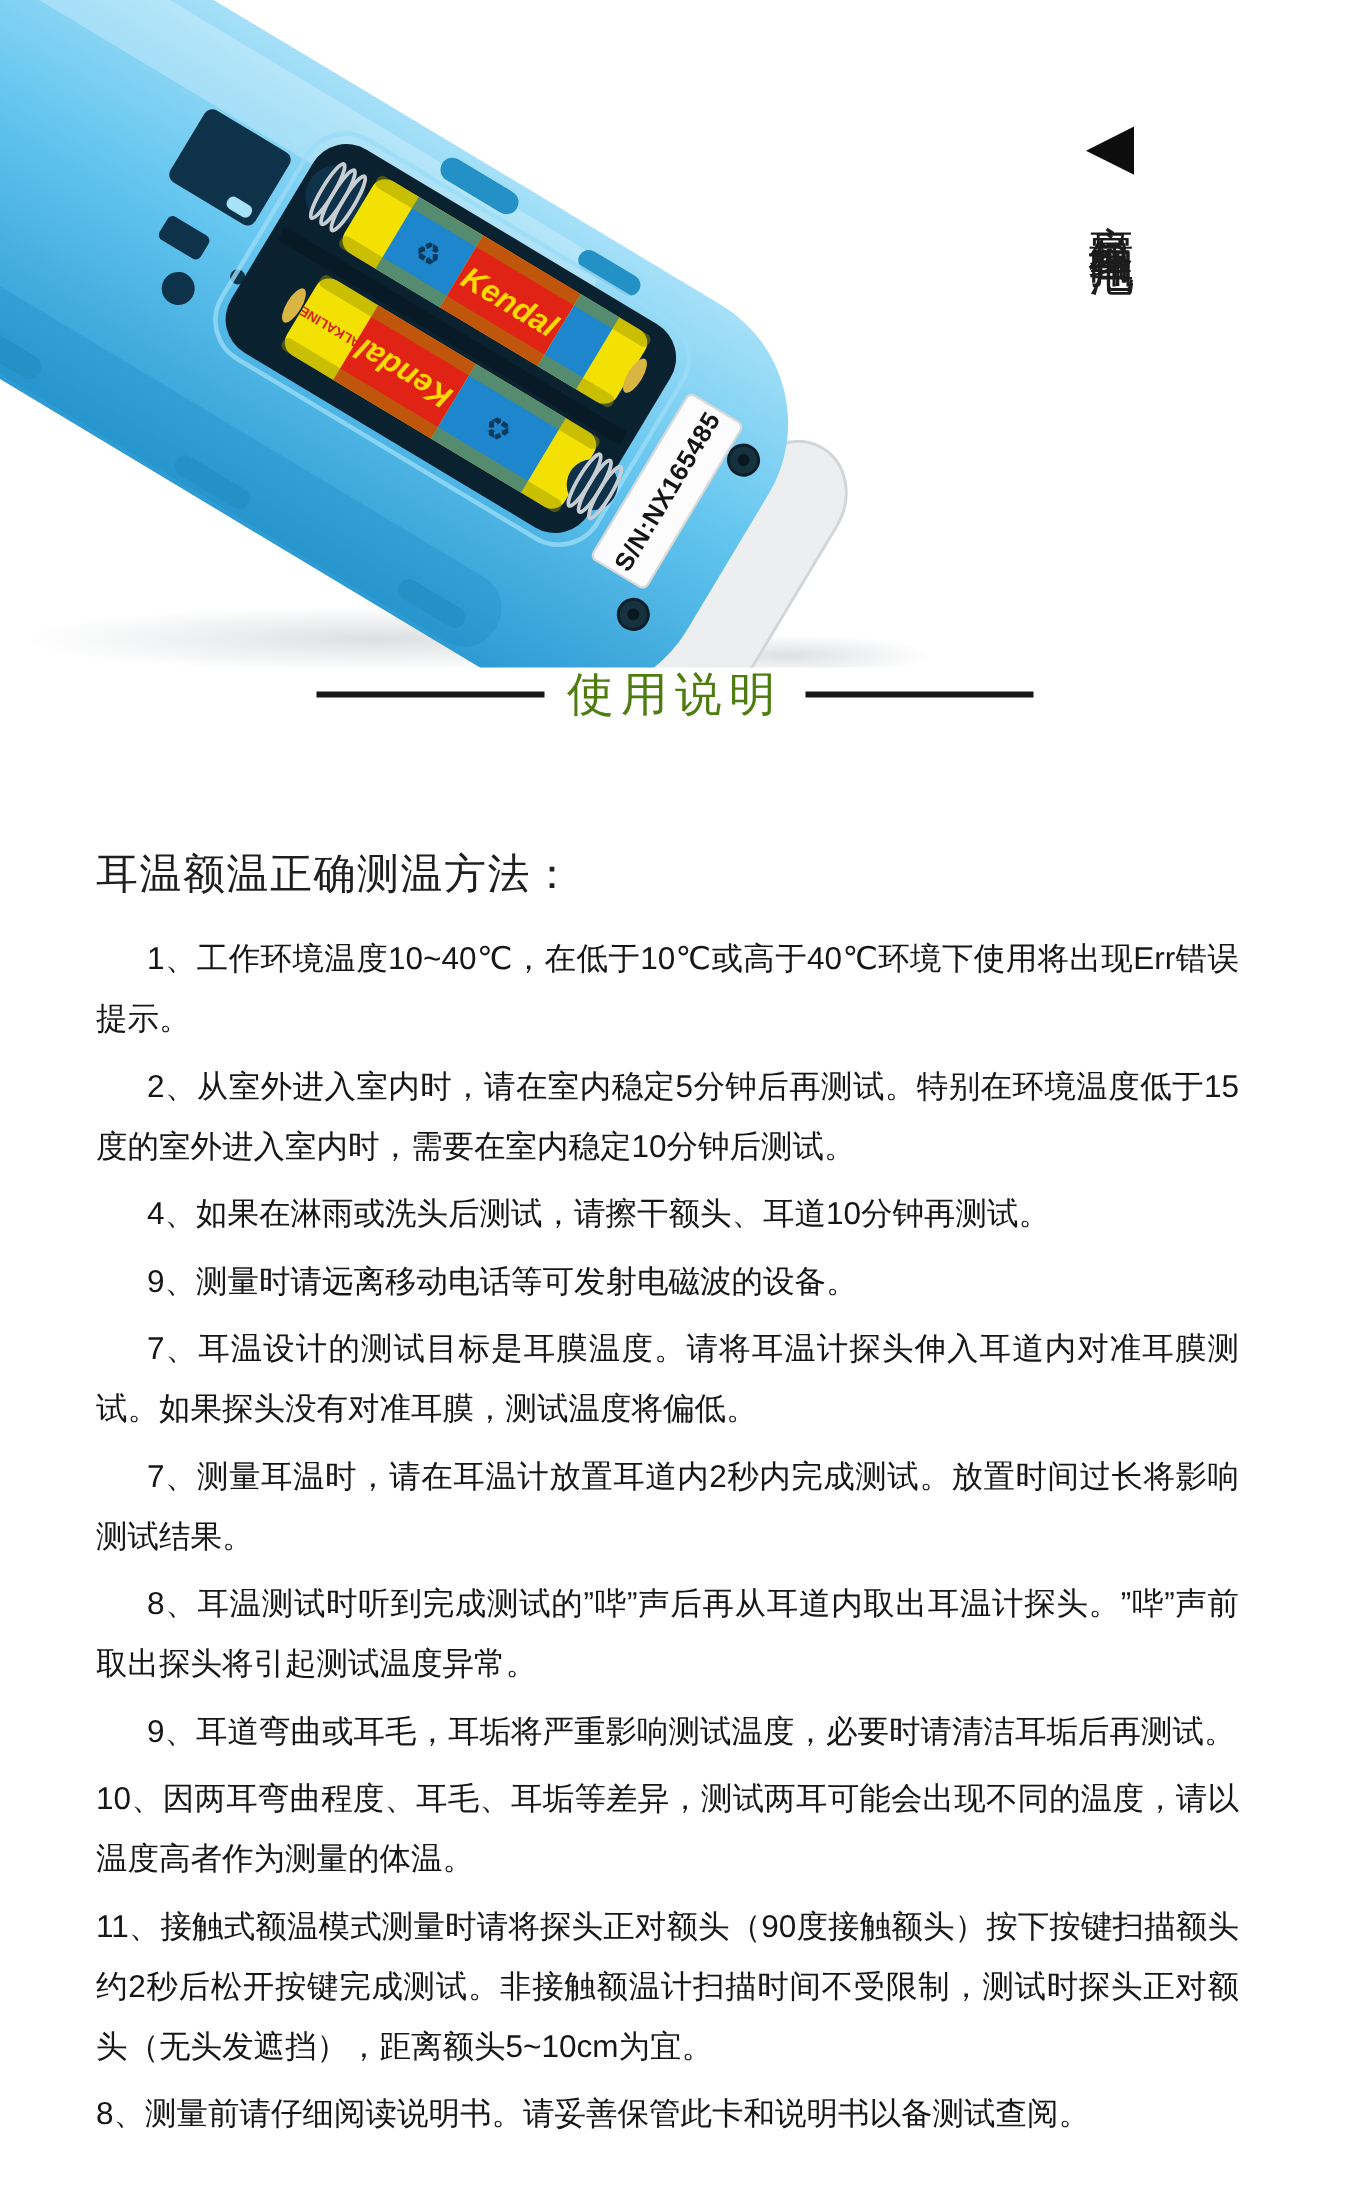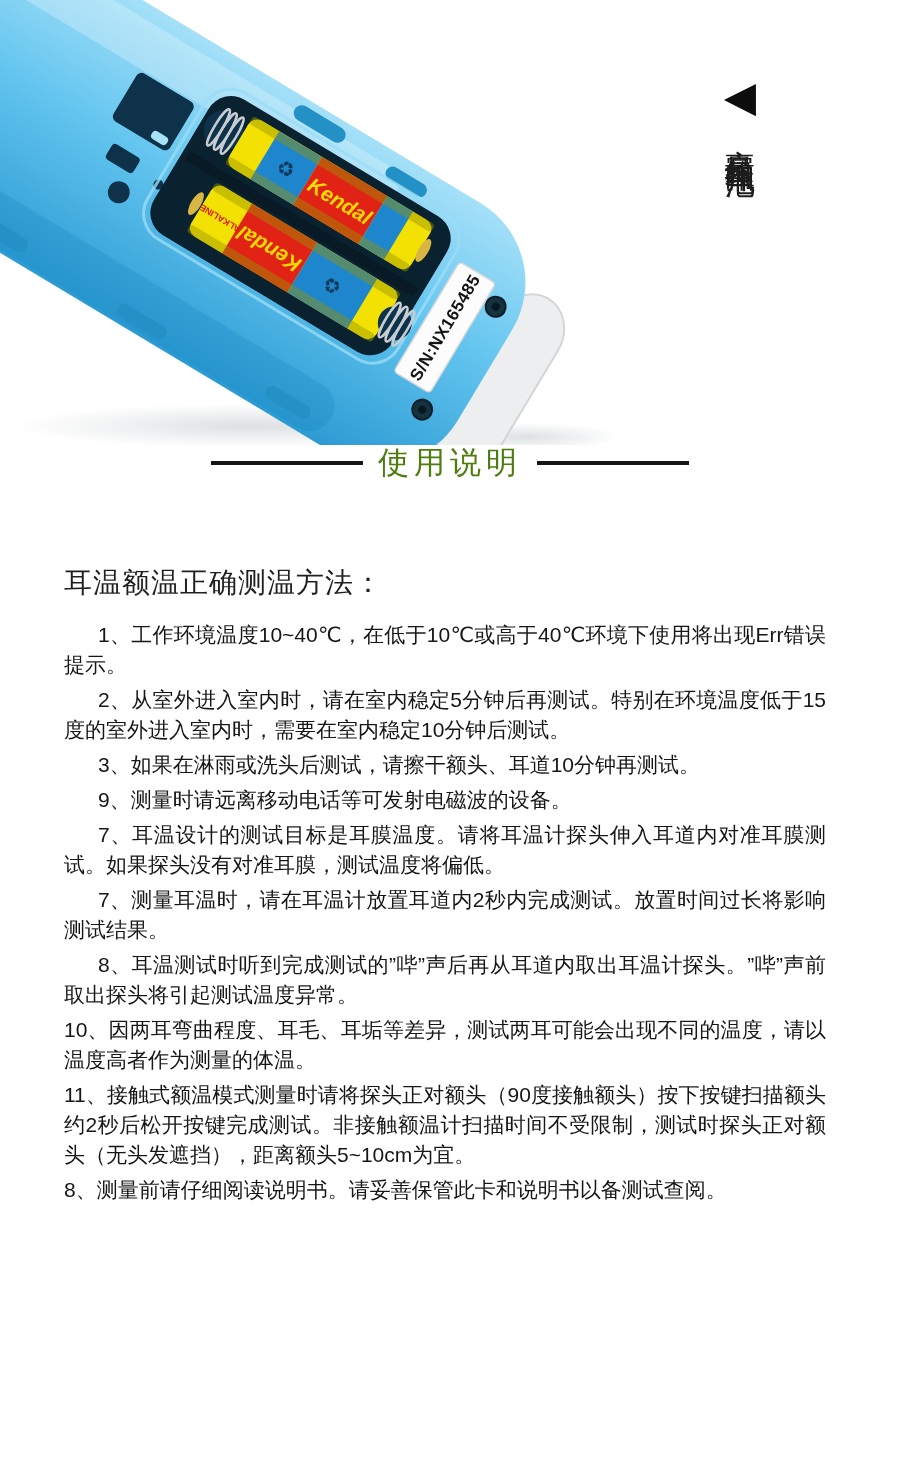--- a/index.html
+++ b/index.html
@@ -22,21 +22,21 @@
                   font-size:30px;letter-spacing:3px;color:#1c1c1c;margin-top:8px;line-height:1.05;}
   
   .section-header{position:absolute;left:0;top:440px;width:900px;height:46px;
                   display:flex;align-items:center;justify-content:center;gap:15px;}
   .header-line{width:152px;height:4px;background:#161616;}
   .section-title{font-size:31px;letter-spacing:5px;color:#4d7c0f;white-space:nowrap;}
   
   .instructions{position:absolute;left:64px;top:516px;width:762px;margin-top:48px;}
   .instructions h2{margin:0 0 18px 0;font-size:28px;font-weight:500;
                    letter-spacing:1px;color:#1f1f1f;}
-  .instructions p.item{margin:0 0 5px 0;font-size:21px;line-height:30px;
+  .instructions p.item{margin:0 0 5px 0;font-size:21px;line-height:40px;
                        text-align:justify;color:#161616;}
   .instructions p.item.ind{text-indent:34px;}
 </style>
 </head>
 <body>
 
 <div class="page">
 
   <div class="photo">
     <svg width="900" height="445" viewBox="0 0 900 445">
@@ -138,24 +138,25 @@
     <span class="header-line"></span>
     <span class="section-title">使用说明</span>
     <span class="header-line"></span>
   </div>
 
   <div class="instructions">
     <h2>耳温额温正确测温方法：</h2>
     <div>
         <p class="item ind">1、工作环境温度10~40℃，在低于10℃或高于40℃环境下使用将出现Err错误提示。</p>
         <p class="item ind">2、从室外进入室内时，请在室内稳定5分钟后再测试。特别在环境温度低于15度的室外进入室内时，需要在室内稳定10分钟后测试。</p>
-        <p class="item ind">3、如果在淋雨或洗头后测试，请擦干额头、耳道10分钟再测试。</p>
+        <p class="item ind">4、如果在淋雨或洗头后测试，请擦干额头、耳道10分钟再测试。</p>
         <p class="item ind">9、测量时请远离移动电话等可发射电磁波的设备。</p>
         <p class="item ind">7、耳温设计的测试目标是耳膜温度。请将耳温计探头伸入耳道内对准耳膜测试。如果探头没有对准耳膜，测试温度将偏低。</p>
         <p class="item ind">7、测量耳温时，请在耳温计放置耳道内2秒内完成测试。放置时间过长将影响测试结果。</p>
         <p class="item ind">8、耳温测试时听到完成测试的”哔”声后再从耳道内取出耳温计探头。”哔”声前取出探头将引起测试温度异常。</p>
+        <p class="item ind">9、耳道弯曲或耳毛，耳垢将严重影响测试温度，必要时请清洁耳垢后再测试。</p>
         <p class="item">10、因两耳弯曲程度、耳毛、耳垢等差异，测试两耳可能会出现不同的温度，请以温度高者作为测量的体温。</p>
         <p class="item">11、接触式额温模式测量时请将探头正对额头（90度接触额头）按下按键扫描额头约2秒后松开按键完成测试。非接触额温计扫描时间不受限制，测试时探头正对额头（无头发遮挡），距离额头5~10cm为宜。</p>
         <p class="item">8、测量前请仔细阅读说明书。请妥善保管此卡和说明书以备测试查阅。</p>
       </div>
   </div>
 
 </div>
 
 </body></html>

